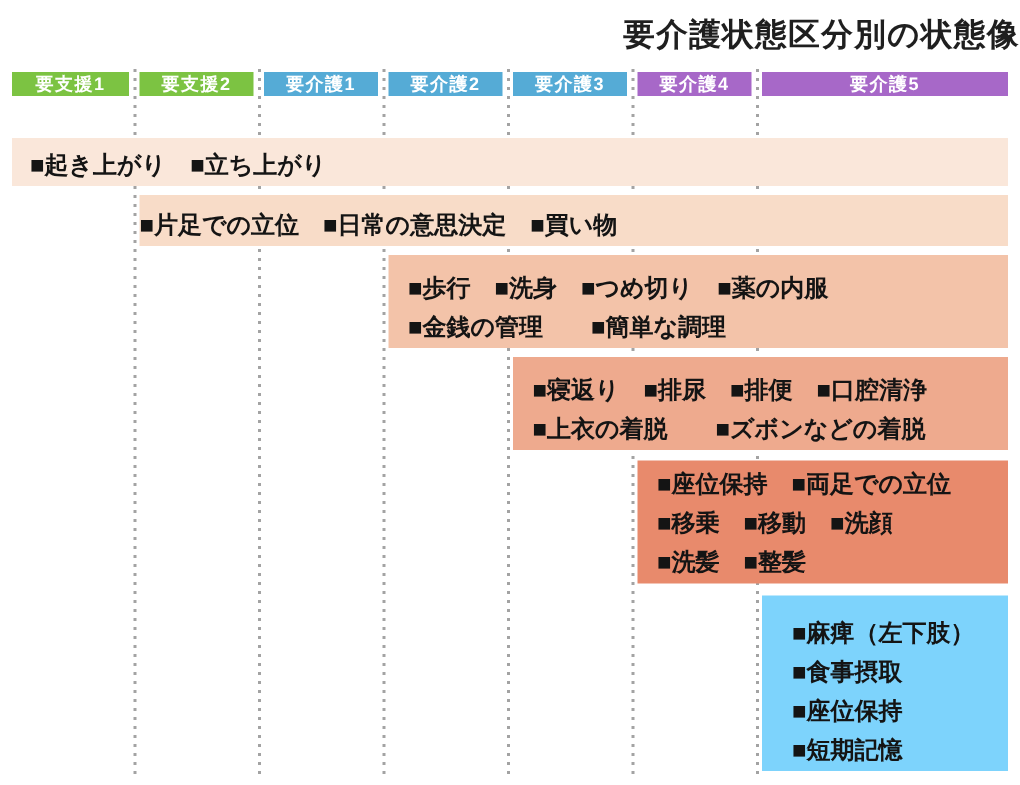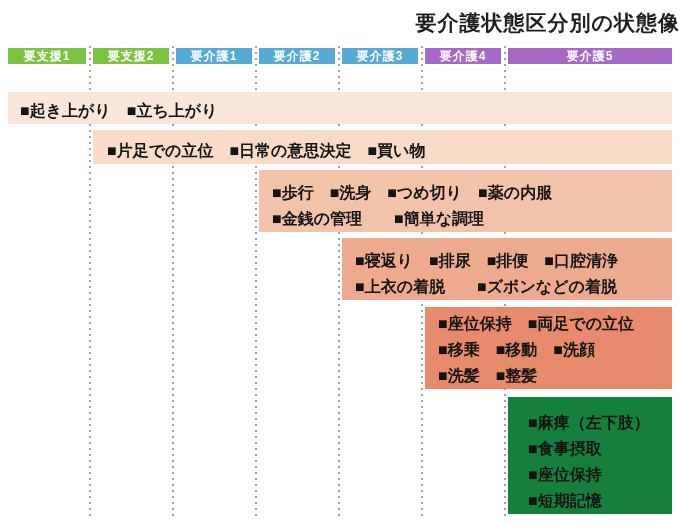--- a/index.html
+++ b/index.html
@@ -35,36 +35,36 @@
       <div class="header-cell" style="left: 176px; width: 76px; background: rgb(85, 171, 214);">要介護1</div>
       <div class="header-cell" style="left: 259px; width: 76px; background: rgb(85, 171, 214);">要介護2</div>
       <div class="header-cell" style="left: 342px; width: 76px; background: rgb(85, 171, 214);">要介護3</div>
       <div class="header-cell" style="left: 425px; width: 76px; background: rgb(167, 104, 200);">要介護4</div>
       <div class="header-cell" style="left: 508px; width: 164px; background: rgb(167, 104, 200);">要介護5</div>
     </div>
   <div id="bands">
       <div class="band" style="left: 8px; width: 664px; top: 92px; height: 32px; padding-left: 12px; box-sizing: border-box; background: rgb(250, 231, 218);">
         <div class="band-line">■起き上がり　■立ち上がり</div>
       </div>
-      <div class="band" style="left: 93px; width: 579px; top: 130px; height: 34px; padding-left: 14px; box-sizing: border-box; background: rgb(248, 220, 200);">
+      <div class="band" style="left: 93px; width: 579px; top: 130px; height: 34px; box-sizing: border-box; background: rgb(248, 220, 200);">
         <div class="band-line">■片足での立位　■日常の意思決定　■買い物</div>
       </div>
       <div class="band" style="left: 259px; width: 413px; top: 170px; height: 62px; padding-left: 13px; box-sizing: border-box; background: rgb(243, 195, 169);">
         <div class="band-line">■歩行　■洗身　■つめ切り　■薬の内服</div>
         <div class="band-line">■金銭の管理　　■簡単な調理</div>
       </div>
       <div class="band" style="left: 342px; width: 330px; top: 238px; height: 62px; padding-left: 13px; box-sizing: border-box; background: rgb(238, 170, 142);">
         <div class="band-line">■寝返り　■排尿　■排便　■口腔清浄</div>
         <div class="band-line">■上衣の着脱　　■ズボンなどの着脱</div>
       </div>
       <div class="band" style="left: 425px; width: 247px; top: 307px; height: 82px; padding-left: 13px; box-sizing: border-box; background: rgb(232, 138, 108);">
         <div class="band-line">■座位保持　■両足での立位</div>
         <div class="band-line">■移乗　■移動　■洗顔</div>
         <div class="band-line">■洗髪　■整髪</div>
       </div>
-      <div class="band" style="left: 508px; width: 164px; top: 397px; height: 117px; padding-left: 20px; box-sizing: border-box; background: #15803d;">
+      <div class="band" style="left: 508px; width: 164px; top: 397px; height: 117px; padding-left: 20px; box-sizing: border-box; background: #7dd3fc;">
         <div class="band-line">■麻痺（左下肢）</div>
         <div class="band-line">■食事摂取</div>
         <div class="band-line">■座位保持</div>
         <div class="band-line">■短期記憶</div>
       </div>
     </div>
 </div>
 
 </body></html>

